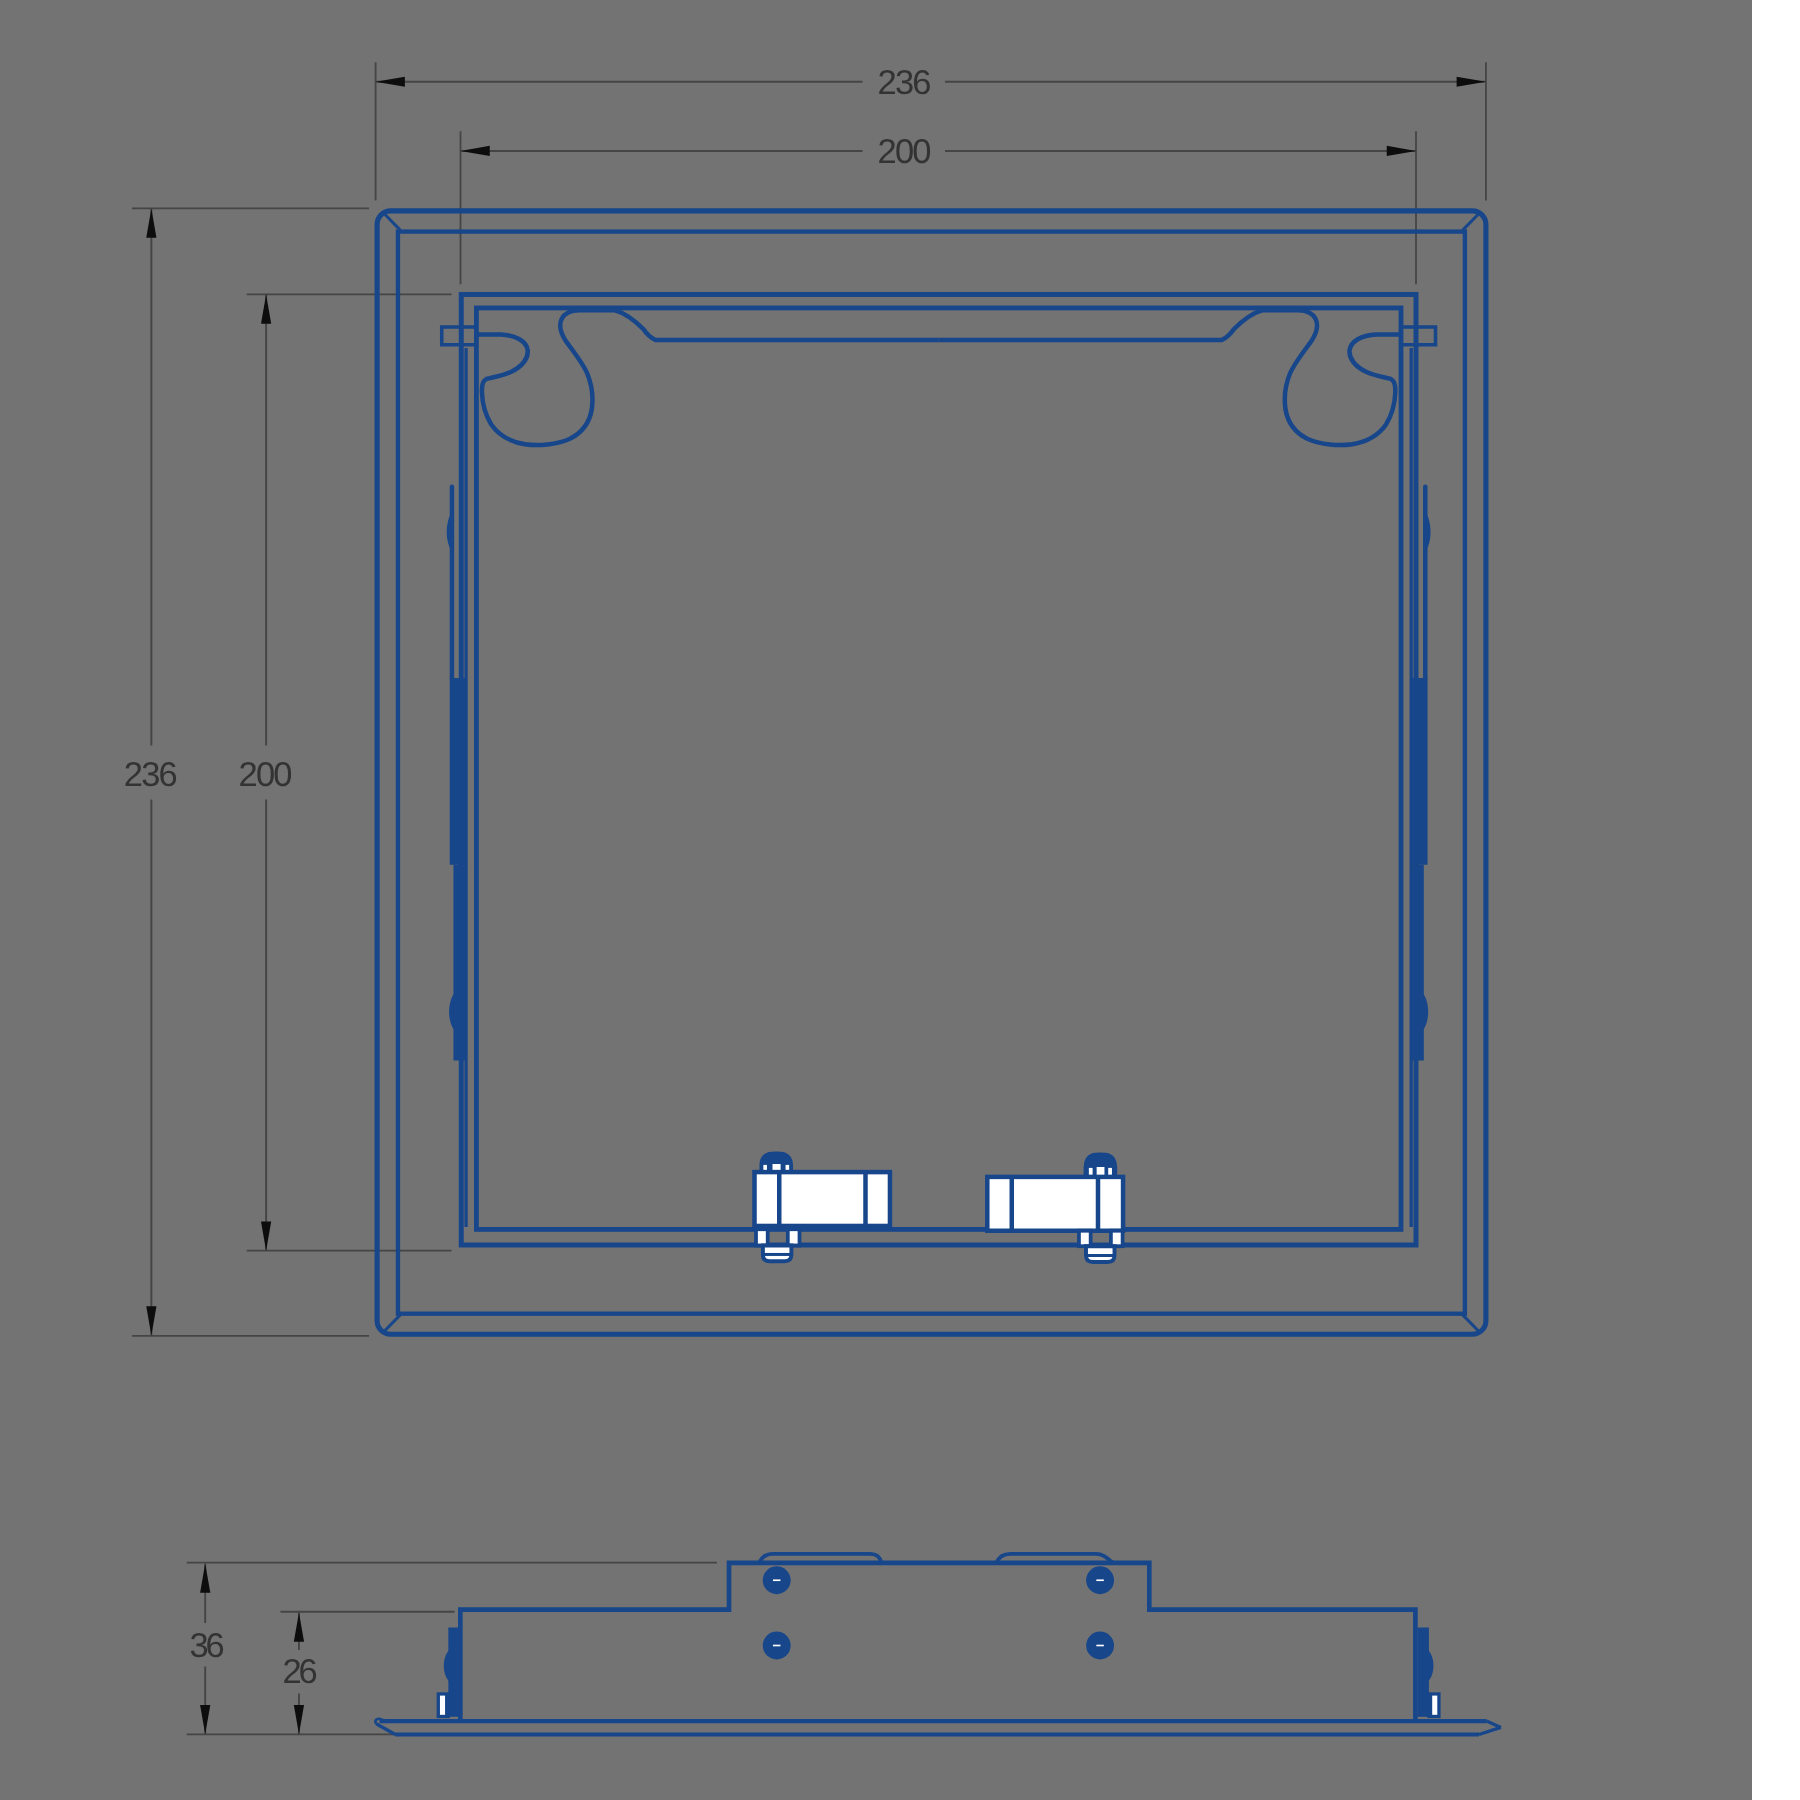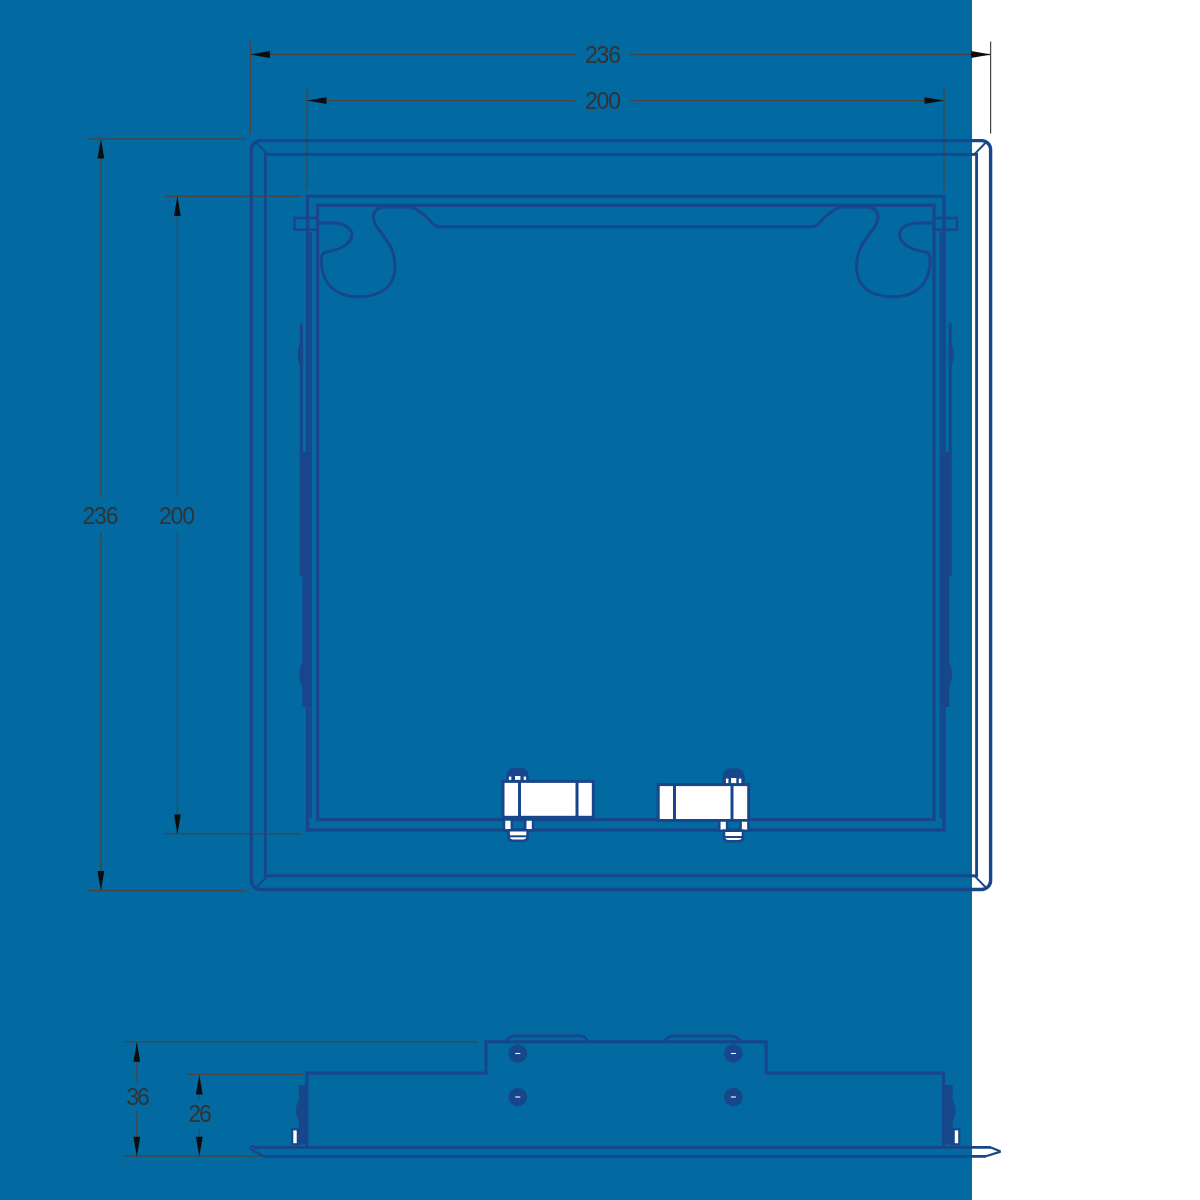--- a/index.html
+++ b/index.html
@@ -1,16 +1,16 @@
 <!DOCTYPE html>
 <html><head>
 <meta charset="utf-8">
 <style>
   html,body{margin:0;padding:0;background:#ffffff;}
-  #page{width:972px;height:1200px;position:relative;background:#0369a1;}
+  #page{width:1168px;height:1200px;position:relative;background:#737373;}
   svg{position:absolute;top:0;left:0;}
   text{font-family:"Liberation Sans", sans-serif;fill:#333333;}
 </style>
 </head>
 <body>
 <div id="page">
 <svg width="1200" height="1200" viewBox="0 0 1200 1200">
 
   <g stroke="#454545" stroke-width="1.2" fill="none">
     <line x1="250.4" y1="41.5" x2="250.4" y2="133.6"></line>

